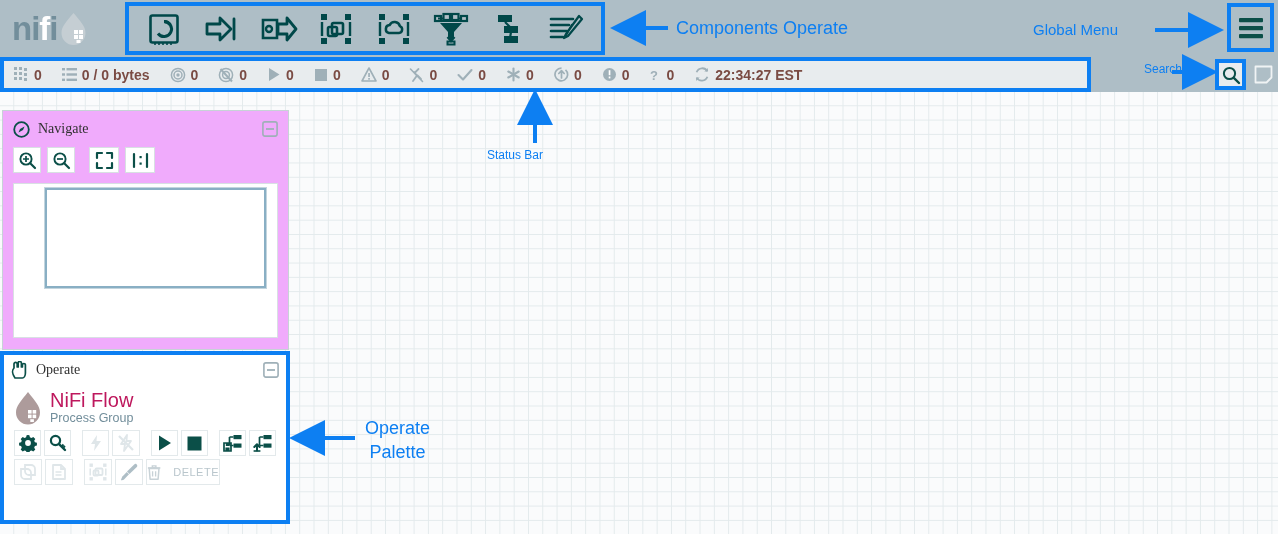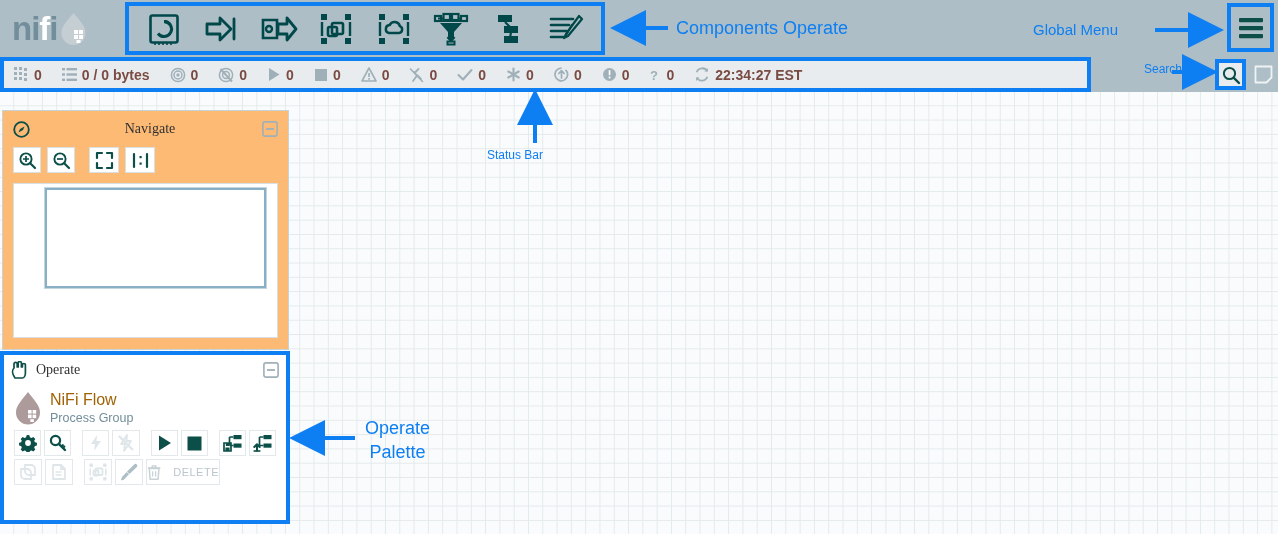--- a/index.html
+++ b/index.html
@@ -104,23 +104,22 @@
     position: absolute; left: 1250px; top: 61px;
     width: 27px; height: 27px;
     display: flex; align-items: center; justify-content: center;
     cursor: pointer;
   }
 
   
   .navigate {
     position: absolute; left: 2px; top: 110px;
     width: 287px; height: 240px;
-    background: #fdba74;
+    background: #f0abfc;
     border: 1px solid #c7d2d7;
-    text-align: center;
   }
   .panel-head {
     height: 36px; display: flex; align-items: center;
     padding: 0 10px;
   }
   .panel-head .phicon { margin-right: 8px; display:flex; }
   .panel-head .phtitle {
     font-size: 14px; color: #303030;
     font-family: "Liberation Serif", serif;
     flex: 1;
@@ -155,21 +154,21 @@
   .operate {
     position: absolute; left: 0px; top: 351px;
     width: 290px; height: 173px;
     background: #ffffff;
     border: 4px solid #0d7ff2;
   }
   .op-body { padding: 4px 10px 0 10px; }
   .op-ident { display: flex; align-items: flex-start; margin-top: 2px; }
   .op-drop { width: 28px; height: 34px; margin-right: 8px; flex: none; }
   .op-name {
-    font-size: 16px; color: #a16207; line-height: 18px;
+    font-size: 20px; color: #be185d; line-height: 18px;
     font-family: "Liberation Sans", sans-serif;
   }
   .op-type {
     font-size: 12.5px; color: #728e9b; margin-top: 2px;
     font-family: "Liberation Sans", sans-serif;
   }
   .op-uuid {
     font-size: 12.5px; color: #7a4b43; margin-top: 6px;
     font-family: "Liberation Sans", sans-serif;
     letter-spacing: -0.1px;

